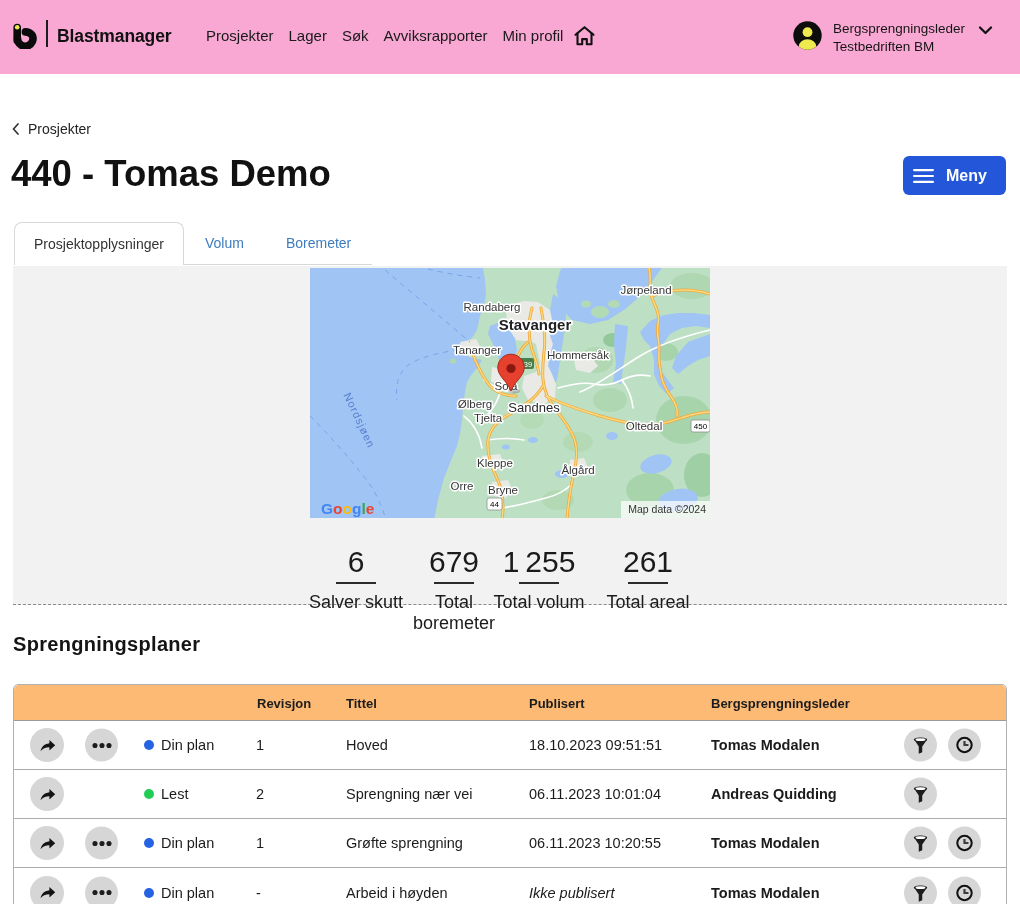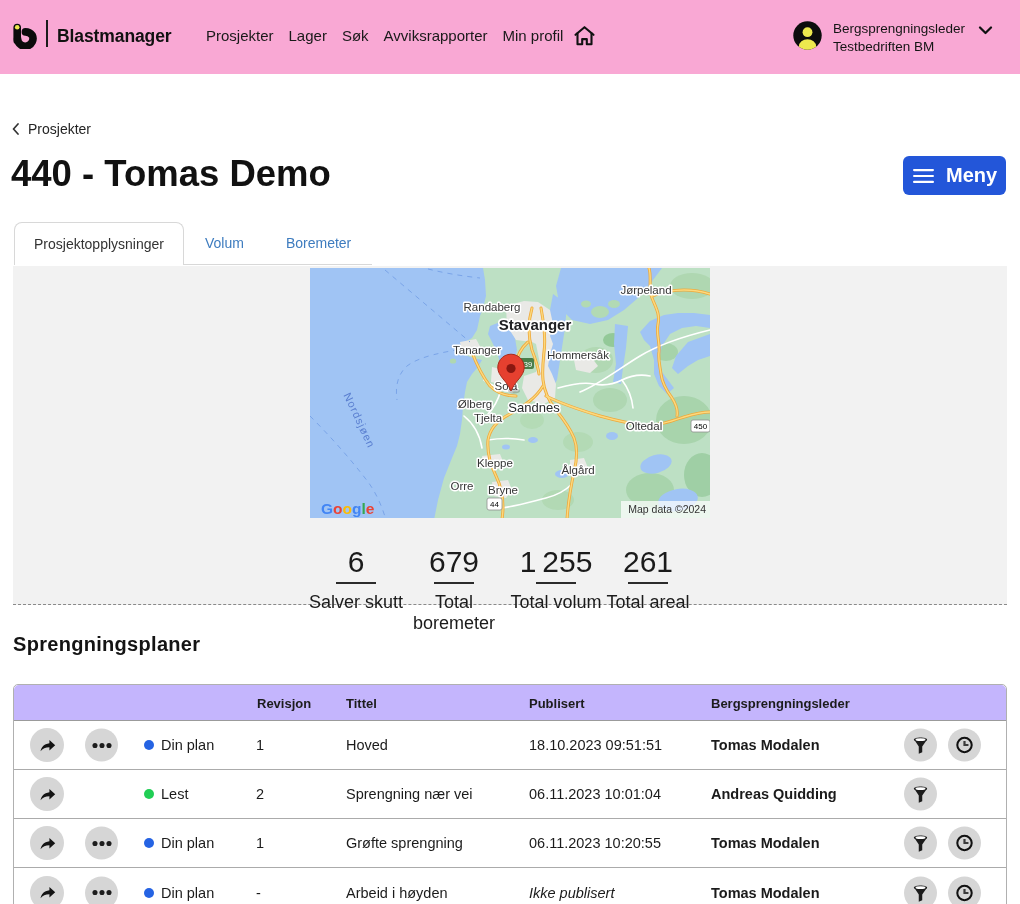--- a/index.html
+++ b/index.html
@@ -15,42 +15,42 @@
   .nav { position:absolute; left:206px; top:0; height:70px; display:flex; align-items:center; gap:15px; font-size:15px; color:#191919; }
   .nav-home { position:absolute; left:572px; top:24px; }
   .acct-icon { position:absolute; left:793px; top:21px; }
   .acct-text { position:absolute; left:833px; top:20px; font-size:13.5px; color:#151515; line-height:18px; }
   .acct-chev { position:absolute; left:978px; top:26px; }
 
   
   .crumb { position:absolute; left:12px; top:121px; font-size:14px; color:#242424; display:flex; align-items:center; gap:9px; }
   h1.title { position:absolute; left:11px; top:153px; font-size:36.5px; font-weight:bold; color:#111; letter-spacing:0; }
   .btn-meny { position:absolute; left:903px; top:156px; width:103px; height:39px; background:#2356D9; border-radius:6px; display:flex; align-items:center; justify-content:flex-start; padding-left:10px; gap:12px; }
-  .btn-meny span { color:#fff; font-size:20px; font-weight:bold; }
+  .btn-meny span { color:#fff; font-size:16px; font-weight:bold; }
 
   
   .tabs { position:absolute; left:14px; top:222px; display:flex; }
   .tab { height:43px; display:flex; align-items:center; justify-content:center; font-size:14px; }
   .tab.active { width:170px; background:#fff; border:1px solid #D8D8D8; border-bottom:none; border-radius:8px 8px 0 0; color:#333; }
   .tab.inactive { padding:0 21px; color:#3E7CBF; border-bottom:1px solid #D8D8D8; }
 
   
   .panel { position:absolute; left:13px; top:266px; width:994px; height:339px; background:#F2F2F2; border-bottom:1px dashed #8a8a8a; }
   .map { position:absolute; left:297px; top:2px; width:400px; height:250px; }
 
   .stat { position:absolute; transform:translateX(-50%); text-align:center; top:547px; width:120px; }
   .stat .num { font-size:30px; color:#1b1b1b; line-height:30px; }
   .stat .bar { width:40px; height:2px; background:#2b2b2b; margin:5px auto 0; }
   .stat .lab { margin-top:8px; font-size:18px; color:#1b1b1b; }
 
   h2.sp { position:absolute; left:13px; top:633px; font-size:20px; font-weight:bold; color:#141414; letter-spacing:0.3px; }
 
   
   .tbl { position:absolute; left:13px; top:684px; width:994px; height:233px; border:1px solid #B0B0B0; border-radius:5px 5px 0 0; background:#fff; }
-  .thead { position:relative; height:36px; background:#c4b5fd; border-bottom:1px solid #9B9B9B; border-radius:5px 5px 0 0; }
+  .thead { position:relative; height:36px; background:#fdba74; border-bottom:1px solid #9B9B9B; border-radius:5px 5px 0 0; }
   .thead div { position:absolute; top:50%; transform:translateY(-50%); font-size:13px; font-weight:bold; color:#1c1c1c; }
   .row { position:relative; height:49px; border-bottom:1px solid #ABABAB; }
   .row:last-child { border-bottom:none; }
   .cell { position:absolute; top:50%; transform:translateY(-50%); font-size:14.5px; color:#1b1b1b; }
   .circ { position:absolute; top:50%; transform:translateY(-50%); border-radius:50%; background:#D6D6D6; display:flex; align-items:center; justify-content:center; }
   .c-share { left:16px; width:34px; height:34px; }
   .c-dots  { left:71px; width:33px; height:33px; }
   .c-filter{ left:890px; width:33px; height:33px; }
   .c-clock { left:934px; width:33px; height:33px; }
   .dot { position:absolute; left:130px; top:50%; transform:translateY(-50%); width:10px; height:10px; border-radius:50%; }
@@ -251,21 +251,21 @@
   <div class="stat" style="left:356px">
       <div class="num">6</div>
       <div class="bar"></div>
       <div class="lab">Salver skutt</div>
     </div>
   <div class="stat" style="left:454px">
       <div class="num">679</div>
       <div class="bar"></div>
       <div class="lab">Total boremeter</div>
     </div>
-  <div class="stat" style="left:556px">
+  <div class="stat" style="left:539px">
       <div class="num">1 255</div>
       <div class="bar"></div>
       <div class="lab">Total volum</div>
     </div>
   <div class="stat" style="left:648px">
       <div class="num">261</div>
       <div class="bar"></div>
       <div class="lab">Total areal</div>
     </div>
 

